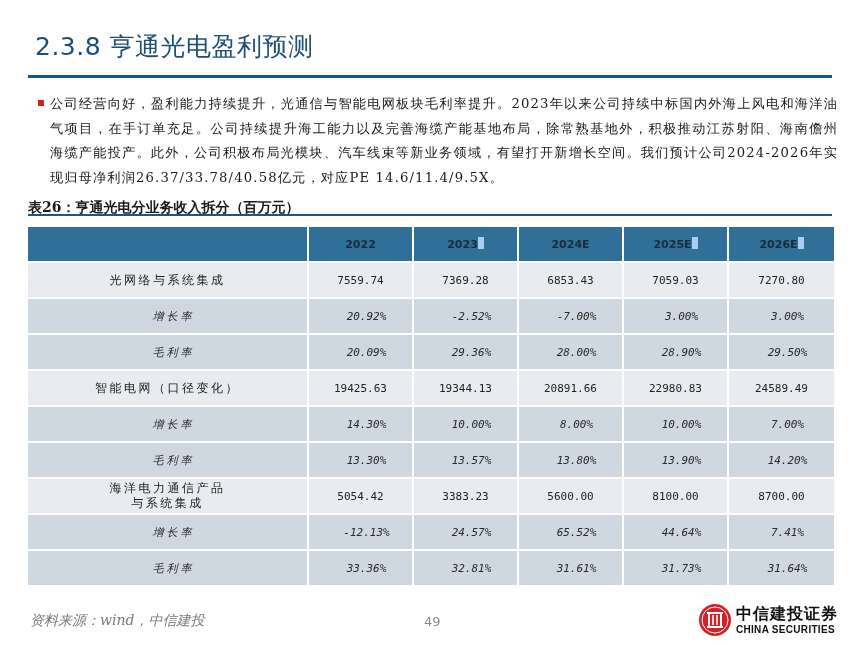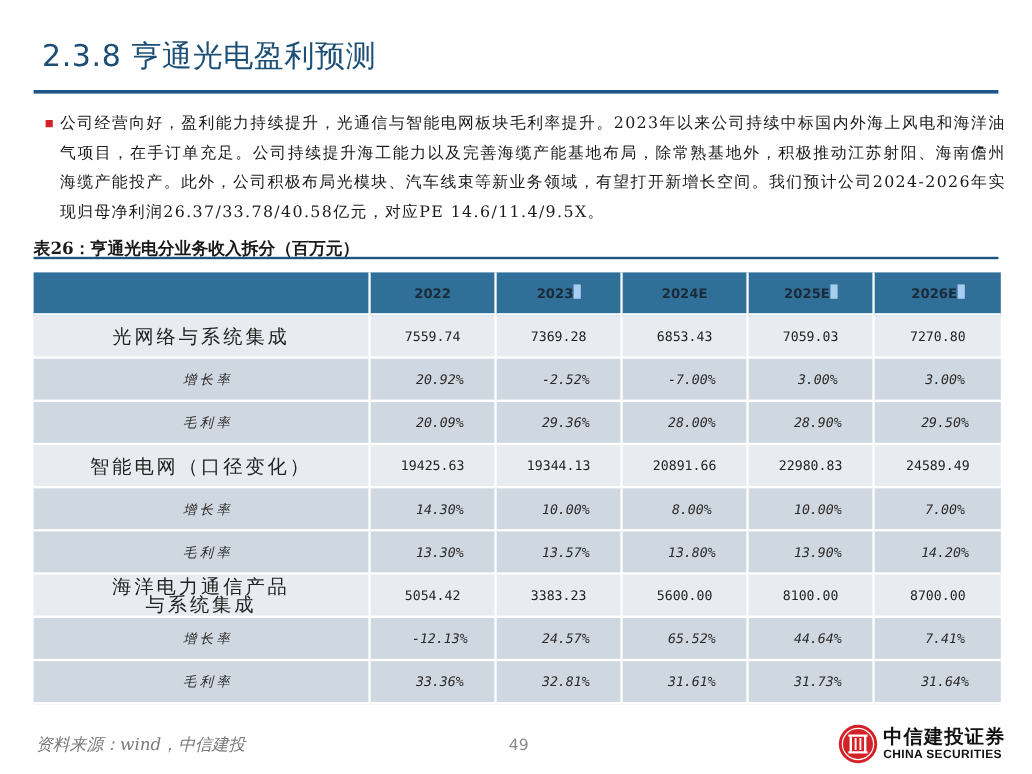--- a/index.html
+++ b/index.html
@@ -49,21 +49,21 @@
     .data-table th {
       background: #2f6f98; color: #1c2b3a; font-weight: bold;
       font-family: "DejaVu Sans", sans-serif; font-size: 11px; margin-top: 24px;
     }
     .col-label { width: 281px; }
     .col-year { width: 105px; }
     .sel-mark {
       display: inline-block; width: 6px; height: 12px; background: #a9cdf0; vertical-align: -1px;
     }
     tr.main-row td { background: #e8ecf1; color: #222; font-family: "DejaVu Sans Mono", monospace; font-size: 11px; }
-    tr.main-row td.label-cell { font-family: "DejaVu Serif", serif; font-size: 16px; letter-spacing: 2.5px; line-height: 15px; }
+    tr.main-row td.label-cell { font-family: "DejaVu Serif", serif; font-size: 12px; letter-spacing: 2.5px; line-height: 15px; }
     tr.sub-row td { background: #cfd7e1; color: #2a2a2a; font-style: italic; font-family: "DejaVu Sans Mono", monospace; font-size: 11px; padding-left: 12px; }
     tr.sub-row td.label-cell { font-family: "DejaVu Serif", serif; letter-spacing: 3px; }
 
     .source-note {
       position: absolute; left: 30px; top: 612px; font-size: 14px; color: #7a7a7a;
       font-style: italic; font-family: "DejaVu Serif", serif; white-space: nowrap;
     }
     .page-number {
       position: absolute; left: 424px; top: 614px; font-size: 13px; color: #8a8a8a;
       font-family: "DejaVu Sans", sans-serif;

